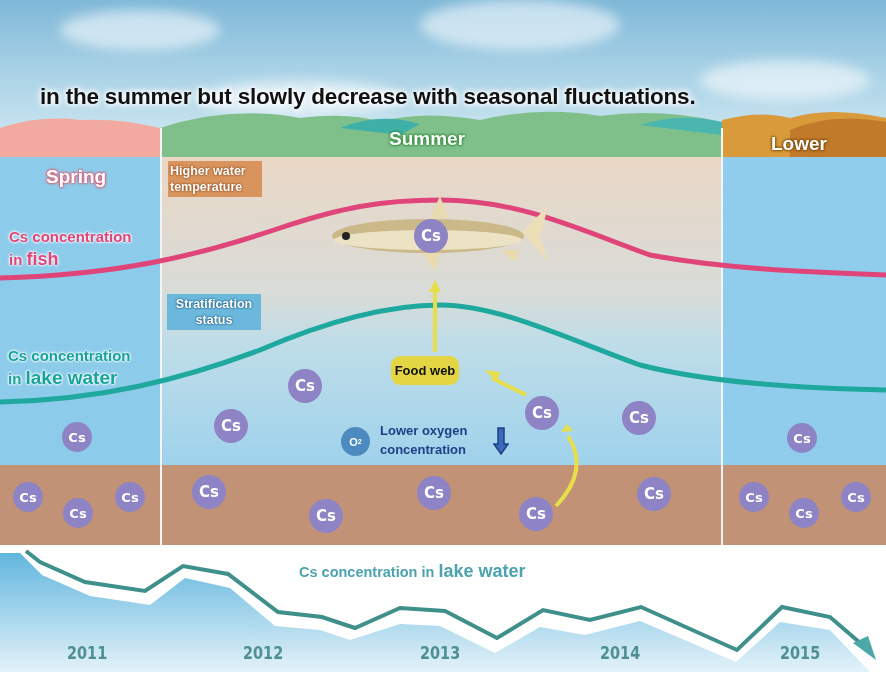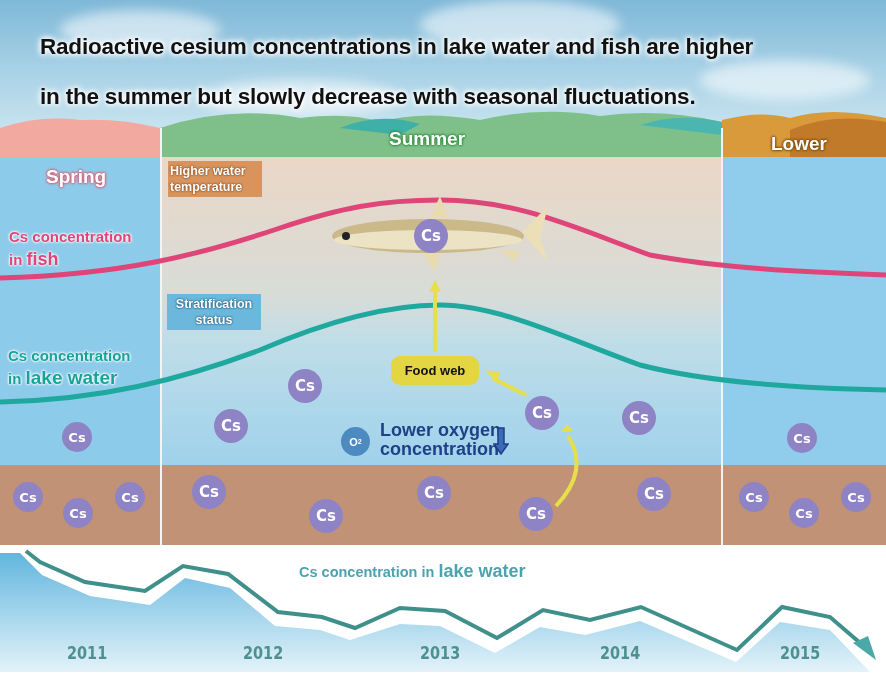--- a/index.html
+++ b/index.html
@@ -25,28 +25,28 @@
   .lbl-fish { position: absolute; left: 9px; top: 226px; font-weight: bold; color: #e0457a; font-size: 15px; line-height: 22px;
               text-shadow: 0 0 3px #fff, 0 0 3px #fff, 0 0 2px #fff; }
   .lbl-fish .big { font-size: 18px; }
   .lbl-water { position: absolute; left: 8px; top: 345px; font-weight: bold; color: #17a39a; font-size: 15px; line-height: 22px;
                text-shadow: 0 0 3px #fff, 0 0 3px #fff, 0 0 2px #fff; }
   .lbl-water .big { font-size: 19px; }
   .cs { position: absolute; width: 34px; height: 34px; margin-left: -17px; margin-top: -17px; border-radius: 50%;
         background: #8e83c4; color: #fff; font-weight: bold; font-size: 15px; display: flex;
         align-items: center; justify-content: center; font-family: "DejaVu Sans", sans-serif; }
   .cs.sm { width: 30px; height: 30px; margin-left: -15px; margin-top: -15px; font-size: 13px; }
-  .foodweb { position: absolute; left: 391px; top: 356px; width: 88px; height: 29px; border-radius: 9px;
+  .foodweb { position: absolute; left: 391px; top: 356px; width: 68px; height: 29px; border-radius: 9px;
              background: #e3d642; color: #111; font-weight: bold; font-size: 13px;
              display: flex; align-items: center; justify-content: center; }
   .o2 { position: absolute; left: 341px; top: 427px; width: 29px; height: 29px; border-radius: 50%;
         background: #4d8ac0; color: #fff; font-size: 11px; font-weight: bold; display: flex;
         align-items: center; justify-content: center; }
   .o2 sub { font-size: 7px; }
-  .oxy { position: absolute; left: 380px; top: 421px; color: #1f3f86; font-weight: bold; font-size: 18px; line-height: 19px; }
+  .oxy { position: absolute; left: 380px; top: 421px; color: #1f3f86; font-weight: bold; font-size: 13px; line-height: 19px; }
   .oxy-arrow { position: absolute; left: 493px; top: 427px; }
   .trend-title { position: absolute; left: 299px; top: 561px; color: #4ba3ad; font-weight: bold; font-size: 14.5px; }
   .trend-title .big { font-size: 18px; }
   .year { position: absolute; top: 643px; color: #4e8f92; font-weight: bold; font-size: 17px; font-family: "DejaVu Sans", sans-serif; transform: scaleX(0.85); transform-origin: left; }
 </style>
 </head>
 <body>
 
 <div class="sky">
   <div class="cloud" style="left:60px;top:10px;width:160px;height:40px;"></div>
@@ -105,21 +105,21 @@
     <ellipse cx="428" cy="240" rx="94" ry="10" fill="#ece3c5"></ellipse>
     <circle cx="346" cy="236" r="4" fill="#222"></circle>
   </g>
 
   <path d="M0 553 L20 553 L42 575 L90 596 L150 605 L185 578 L230 588 L275 626 L320 630 L350 640 L400 624 L440 626 L495 653 L540 627 L585 635 L640 621 L736 662 L780 622 L830 630 L870 672 L0 672 Z" fill="url(#trendfill)"></path>
   <polyline points="26,551 40,562 85,582 145,591 183,566 228,574 278,612 322,617 355,628 400,608 445,611 497,638 543,610 590,620 641,607 737,650 782,607 830,617 866,648" fill="none" stroke="#3f8f8a" stroke-width="4"></polyline>
   <polygon points="853,643 876,660 868,636" fill="#4aa8a8"></polygon>
 </svg>
 
 <p class="headline">
-  <span>Radioactive cesium concentrations in lake water and fish are higher</span><br>
+  <br>
   <span>in the summer but slowly decrease with seasonal fluctuations.</span>
 </p>
 
 <div class="season spring">Spring</div>
 <div class="season summer">Summer</div>
 <div class="season autumn">Lower</div>
 
 <div class="tag temp">
   <span>Higher water</span><br>
   <span>temperature</span>

